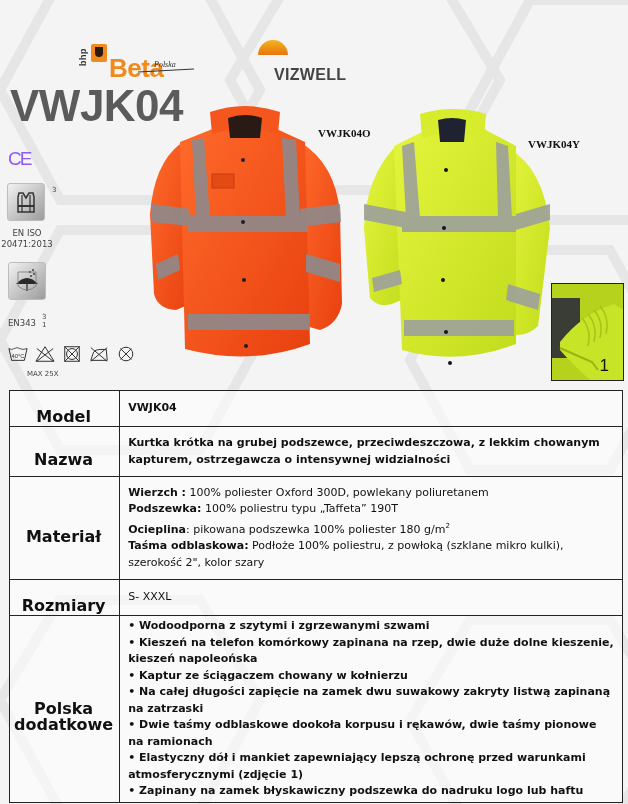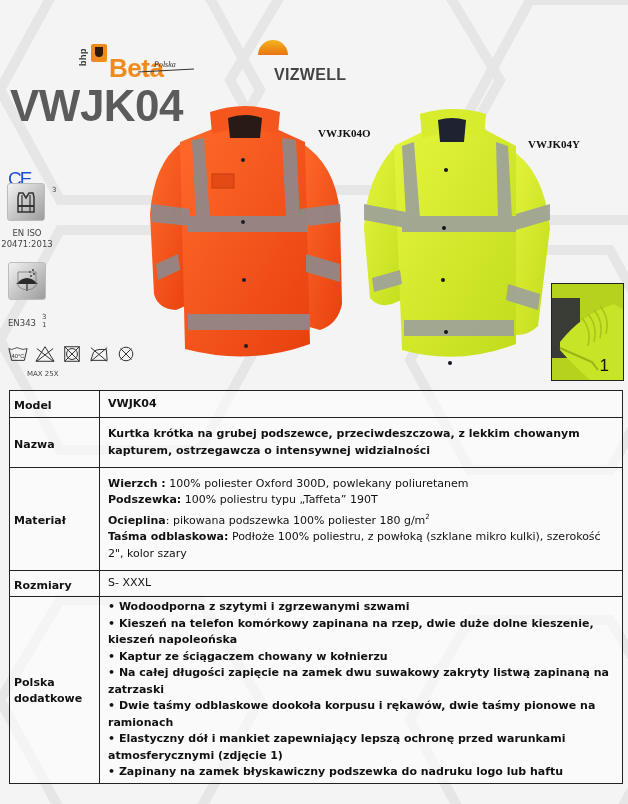--- a/index.html
+++ b/index.html
@@ -57,21 +57,21 @@
     font-weight: bold; font-size: 16px; color: #444; letter-spacing: 0.3px; margin-left: 34px;
   }
 
   .model-title {
     left: 10px; top: 82px; font-family: "Liberation Sans", sans-serif;
     font-weight: bold; font-size: 44px; color: #5b5b5b; letter-spacing: -0.5px;
     line-height: 48px;
   }
 
   
-  .ce-mark { left: 8px; top: 168px; font-family: "Liberation Sans", sans-serif; font-size: 19px; color: #1d4ed8; letter-spacing: -2px; }
+  .ce-mark { left: 8px; top: 148px; font-family: "Liberation Sans", sans-serif; font-size: 19px; color: #8b5cf6; letter-spacing: -2px; }
   .cert-box {
     width: 38px; height: 38px; border-radius: 3px;
     background: linear-gradient(135deg, #f2f2f2, #9c9c9c);
     border: 1px solid #bcbcbc;
     display: flex; align-items: center; justify-content: center;
   }
   .cert-vest { left: 7px; top: 183px; }
   .cert-rain { left: 8px; top: 262px; }
   .cert-sup { font-size: 7px; color: #444; }
   .sup-vest { left: 52px; top: 186px; }
@@ -103,21 +103,21 @@
   }
 
   
   .spec-table {
     position: absolute; z-index: 2; left: 9px; top: 390px; width: 614px;
     border-collapse: collapse; background: rgba(255,255,255,0.55);
     font-family: "DejaVu Sans", sans-serif; font-size: 11px; color: #111;
   }
   .spec-table td { border: 1.5px solid #222; vertical-align: middle; }
   .spec-table td.key {
-    width: 90px; text-align: left; font-weight: bold; padding: 3px 6px 0 4px; font-size: 11px;
+    width: 90px; text-align: center; font-weight: bold; padding: 16px 6px 0 4px; font-size: 16px;
   }
   .spec-table td.val { padding: 2px 8px; line-height: 16.5px; font-size: 11px; }
   .spec-table tr.r-model td { height: 27px; }
   .spec-table tr.r-name td { height: 50px; }
   .spec-table tr.r-mat td { height: 103px; }
   .spec-table tr.r-size td { height: 26px; }
   .spec-table tr.r-notes td { height: 160px; font-weight: bold; }
   .val-bold { font-weight: bold; }
   .mat-line b { font-weight: bold; }
   .notes-list { list-style: none; }

